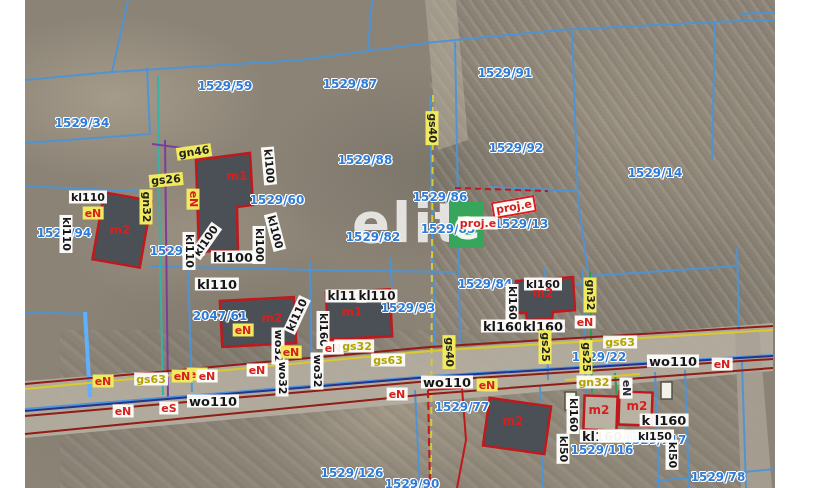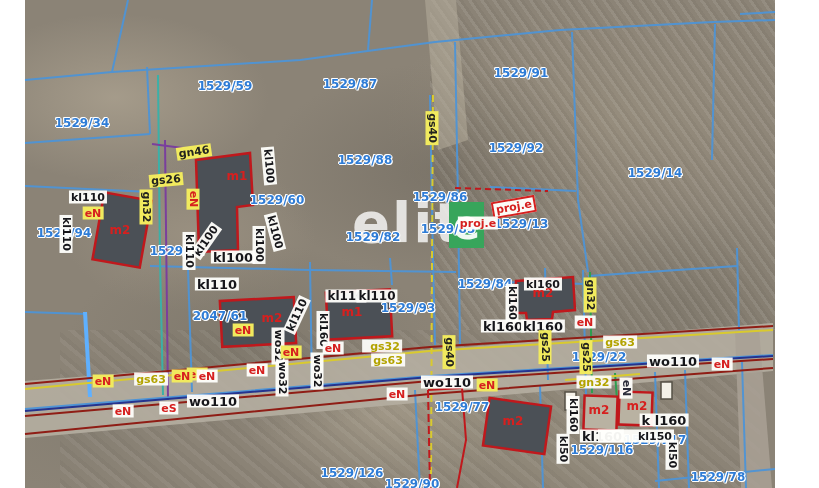--- a/index.html
+++ b/index.html
@@ -134,21 +134,21 @@
     </g>
   </svg>
 
   <div id="wm-brand">elit</div>
   <div id="wm-green" style="background: rgb(55, 165, 91);">e</div>
 
   <div id="labels">
       <div class="parcel" style="left: 82px; top: 123px;">1529/34</div>
       <div class="parcel" style="left: 225px; top: 86px;">1529/59</div>
       <div class="parcel" style="left: 350px; top: 84px;">1529/87</div>
-      <div class="parcel" style="left: 521px; top: 73px; text-align: center;">1529/91</div>
+      <div class="parcel" style="left: 505px; top: 73px; text-align: center;">1529/91</div>
       <div class="parcel" style="left: 516px; top: 148px;">1529/92</div>
       <div class="parcel" style="left: 365px; top: 160px;">1529/88</div>
       <div class="parcel" style="left: 655px; top: 173px;">1529/14</div>
       <div class="parcel" style="left: 277px; top: 200px;">1529/60</div>
       <div class="parcel" style="left: 440px; top: 197px;">1529/86</div>
       <div class="parcel" style="left: 448px; top: 229px;">1529/85</div>
       <div class="parcel" style="left: 521px; top: 224px;">1529/13</div>
       <div class="parcel" style="left: 64px; top: 233px;">1529/94</div>
       <div class="parcel" style="left: 177px; top: 251px;">1529/62</div>
       <div class="parcel" style="left: 373px; top: 237px;">1529/82</div>
@@ -175,21 +175,21 @@
       <div class="lbl white" style="left: 259px; top: 245px; --r: 90deg;">kl100</div>
       <div class="lbl white" style="left: 275px; top: 232px; --r: 75deg;">kl100</div>
       <div class="lbl white" style="left: 189px; top: 251px; --r: 90deg;">kl110</div>
       <div class="lbl white" style="left: 217px; top: 284px; font-size: 13px;">kl110</div>
       <div class="lbl white" style="left: 297px; top: 315px; --r: -65deg;">kl110</div>
       <div class="lbl white" style="left: 323px; top: 330px; --r: 90deg;">kl160</div>
       <div class="lbl white" style="left: 346px; top: 296px; font-size: 12px;">kl110</div>
       <div class="lbl white" style="left: 377px; top: 296px; font-size: 12px;">kl110</div>
       <div class="lbl red-yellow" style="left: 243px; top: 330px;">eN</div>
       <div class="lbl red-white" style="left: 333px; top: 348px;">eN</div>
-      <div class="lbl olive" style="left: 382px; top: 346px; padding-left: 8px;">gs32</div>
+      <div class="lbl olive" style="left: 354px; top: 346px; padding-left: 8px;">gs32</div>
       <div class="lbl olive" style="left: 388px; top: 360px;">gs63</div>
       <div class="lbl white" style="left: 278px; top: 346px; --r: 90deg;">wo32</div>
       <div class="lbl white" style="left: 282px; top: 378px; --r: 90deg;">wo32</div>
       <div class="lbl white" style="left: 317px; top: 371px; --r: 90deg;">wo32</div>
       <div class="lbl red-white" style="left: 257px; top: 370px;">eN</div>
       <div class="lbl red-yellow" style="left: 291px; top: 352px;">eN</div>
       <div class="lbl red-yellow" style="left: 197px; top: 374px;">eN</div>
       <div class="lbl white" style="left: 543px; top: 284px;">kl160</div>
       <div class="lbl white" style="left: 512px; top: 303px; --r: 90deg;">kl160</div>
       <div class="lbl white" style="left: 503px; top: 326px; font-size: 13px;">kl160</div>

